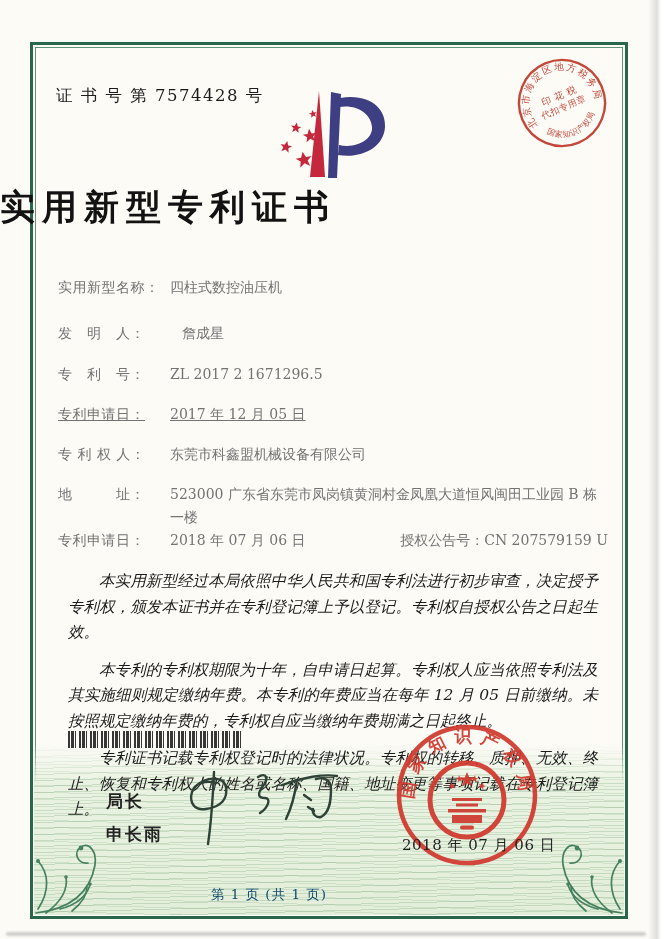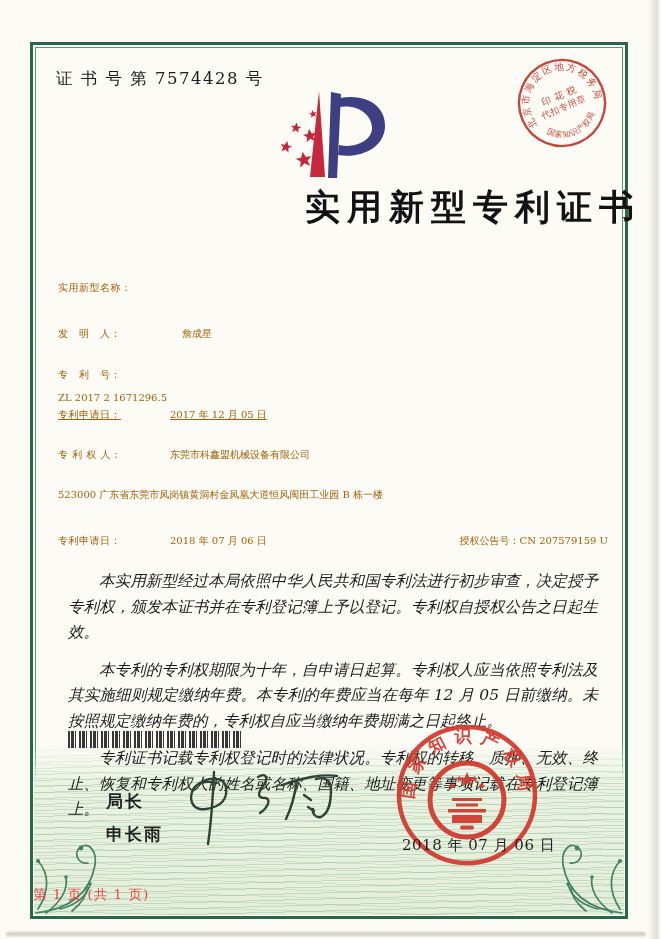--- a/index.html
+++ b/index.html
@@ -19,44 +19,44 @@
   .guilloche{position:absolute;left:34px;right:40px;top:744px;bottom:24px;
     background-image:
       repeating-linear-gradient(178.5deg,rgba(125,170,125,0.32) 0 1px,rgba(0,0,0,0) 1px 6px),
       repeating-linear-gradient(181.5deg,rgba(125,170,125,0.22) 0 1px,rgba(0,0,0,0) 1px 7px),
       linear-gradient(180deg,#ecf4e4 0%,#e3eeda 100%);
     -webkit-mask-image:linear-gradient(180deg,rgba(0,0,0,0) 0,#000 38px);
     mask-image:linear-gradient(180deg,rgba(0,0,0,0) 0,#000 38px);}
   .ornament{position:absolute;width:96px;height:96px;}
   .ornament.left{left:32px;bottom:22px;}
   .ornament.right{right:38px;bottom:22px;transform:scaleX(-1);}
-  .cert-no{position:absolute;left:56px;top:68px;font-size:16.5px;letter-spacing:1.5px;color:#1c1c1c;}
+  .cert-no{position:absolute;left:56px;top:85px;font-size:16.5px;letter-spacing:1.5px;color:#1c1c1c;}
   .logo{position:absolute;left:252px;top:78px;width:150px;height:108px;}
   .tax-stamp{position:absolute;left:512px;top:53px;width:100px;height:100px;
     transform:rotate(-23deg);opacity:0.92;}
-  .title{position:absolute;left:16px;top:184px;width:625px;text-align:right;
+  .title{position:absolute;left:0;top:184px;width:625px;text-align:left;
     font-size:35px;font-weight:700;letter-spacing:7px;color:#121212;}
   .fields{position:absolute;left:58px;right:56px;top:0;}
-  .frow{position:absolute;left:0;right:0;display:flex;font-size:10px;color:#a16207;line-height:23px;}
+  .frow{position:absolute;left:0;right:0;display:flex;font-size:14px;color:#737373;line-height:23px;}
   .flabel{flex:none;width:112px;letter-spacing:0.5px;}
   .fvalue{flex:1;}
   .grant-right{display:flex;}
   .paras{position:absolute;left:56px;right:54px;top:557px;font-size:15.5px;font-style:italic;
     line-height:25.5px;color:#1b1b1b;text-align:justify;}
   .paras p{margin:12px;text-indent:2em;}
   .barcode{position:absolute;left:68px;top:731px;width:173px;height:17px;opacity:.88;
     background:repeating-linear-gradient(90deg,#1c1c1c 0 1.6px,transparent 1.6px 3.4px,
       #1c1c1c 3.4px 6.2px,transparent 6.2px 7.4px,#1c1c1c 7.4px 8.4px,transparent 8.4px 11px);}
   .signer{position:absolute;left:62px;top:785px;font-family:"DejaVu Sans","Liberation Sans",sans-serif;
     font-weight:700;font-size:17px;color:#222;letter-spacing:2px;line-height:33px;margin-left:44px;}
   .signature{position:absolute;left:158px;top:754px;width:190px;height:98px;}
   .seal{position:absolute;left:394px;top:722px;width:146px;height:146px;opacity:0.93;}
   .seal-date{position:absolute;left:402px;top:836px;font-size:15px;color:#1f1f1f;letter-spacing:0.5px;}
-  .footer{position:absolute;left:33px;width:472px;top:886px;text-align:left;
-    font-size:13.5px;color:#ef4444;letter-spacing:1px;}
+  .footer{position:absolute;left:33px;width:472px;top:886px;text-align:center;
+    font-size:13.5px;color:#0c4a6e;letter-spacing:1px;}
   svg text{font-family:"DejaVu Serif","Liberation Serif",serif;}
 </style>
 </head>
 <body>
 
 <div class="page">
 
   <div class="frame">
     <div class="frame-inner"></div>
   </div>
@@ -128,38 +128,40 @@
     </text>
     <text x="50" y="45.5" text-anchor="middle" font-size="9.5" letter-spacing="0.5" fill="#c0382b">印 花 税</text>
     <text x="50" y="57.5" text-anchor="middle" font-size="9" letter-spacing="0.5" fill="#c0382b">代扣专用章</text>
   </svg>
 
   <div class="title">实用新型专利证书</div>
 
   <div class="fields">
     <div class="frow" style="top:276px;">
       <span class="flabel">实用新型名称：</span>
+      <span class="fvalue">四柱式数控油压机</span>
     </div>
     <div class="frow" style="top:322px;gap:12px;">
       <span class="flabel">发　明　人：</span>
       <span class="fvalue">詹成星</span>
     </div>
-    <div class="frow" style="top:363px;flex-direction:column;">
+    <div class="frow" style="top:363px;">
       <span class="flabel">专　利　号：</span>
       <span class="fvalue">ZL 2017 2 1671296.5</span>
     </div>
     <div class="frow" style="top:403px;text-decoration:underline;">
       <span class="flabel">专利申请日：</span>
       <span class="fvalue">2017 年 12 月 05 日</span>
     </div>
     <div class="frow" style="top:443px;">
       <span class="flabel">专 利 权 人：</span>
       <span class="fvalue">东莞市科鑫盟机械设备有限公司</span>
     </div>
     <div class="frow" style="top:483px;">
+      <span class="flabel">地　　　址：</span>
       <span class="fvalue">523000 广东省东莞市凤岗镇黄洞村金凤凰大道恒风闽田工业园 B 栋一楼</span>
     </div>
     <div class="frow" style="top:529px;">
       <span class="flabel">专利申请日：</span>
       <span class="fvalue">2018 年 07 月 06 日</span>
       <span class="grant-right">
         <span>授权公告号：</span>
         <span>CN 207579159 U</span>
       </span>
     </div>

